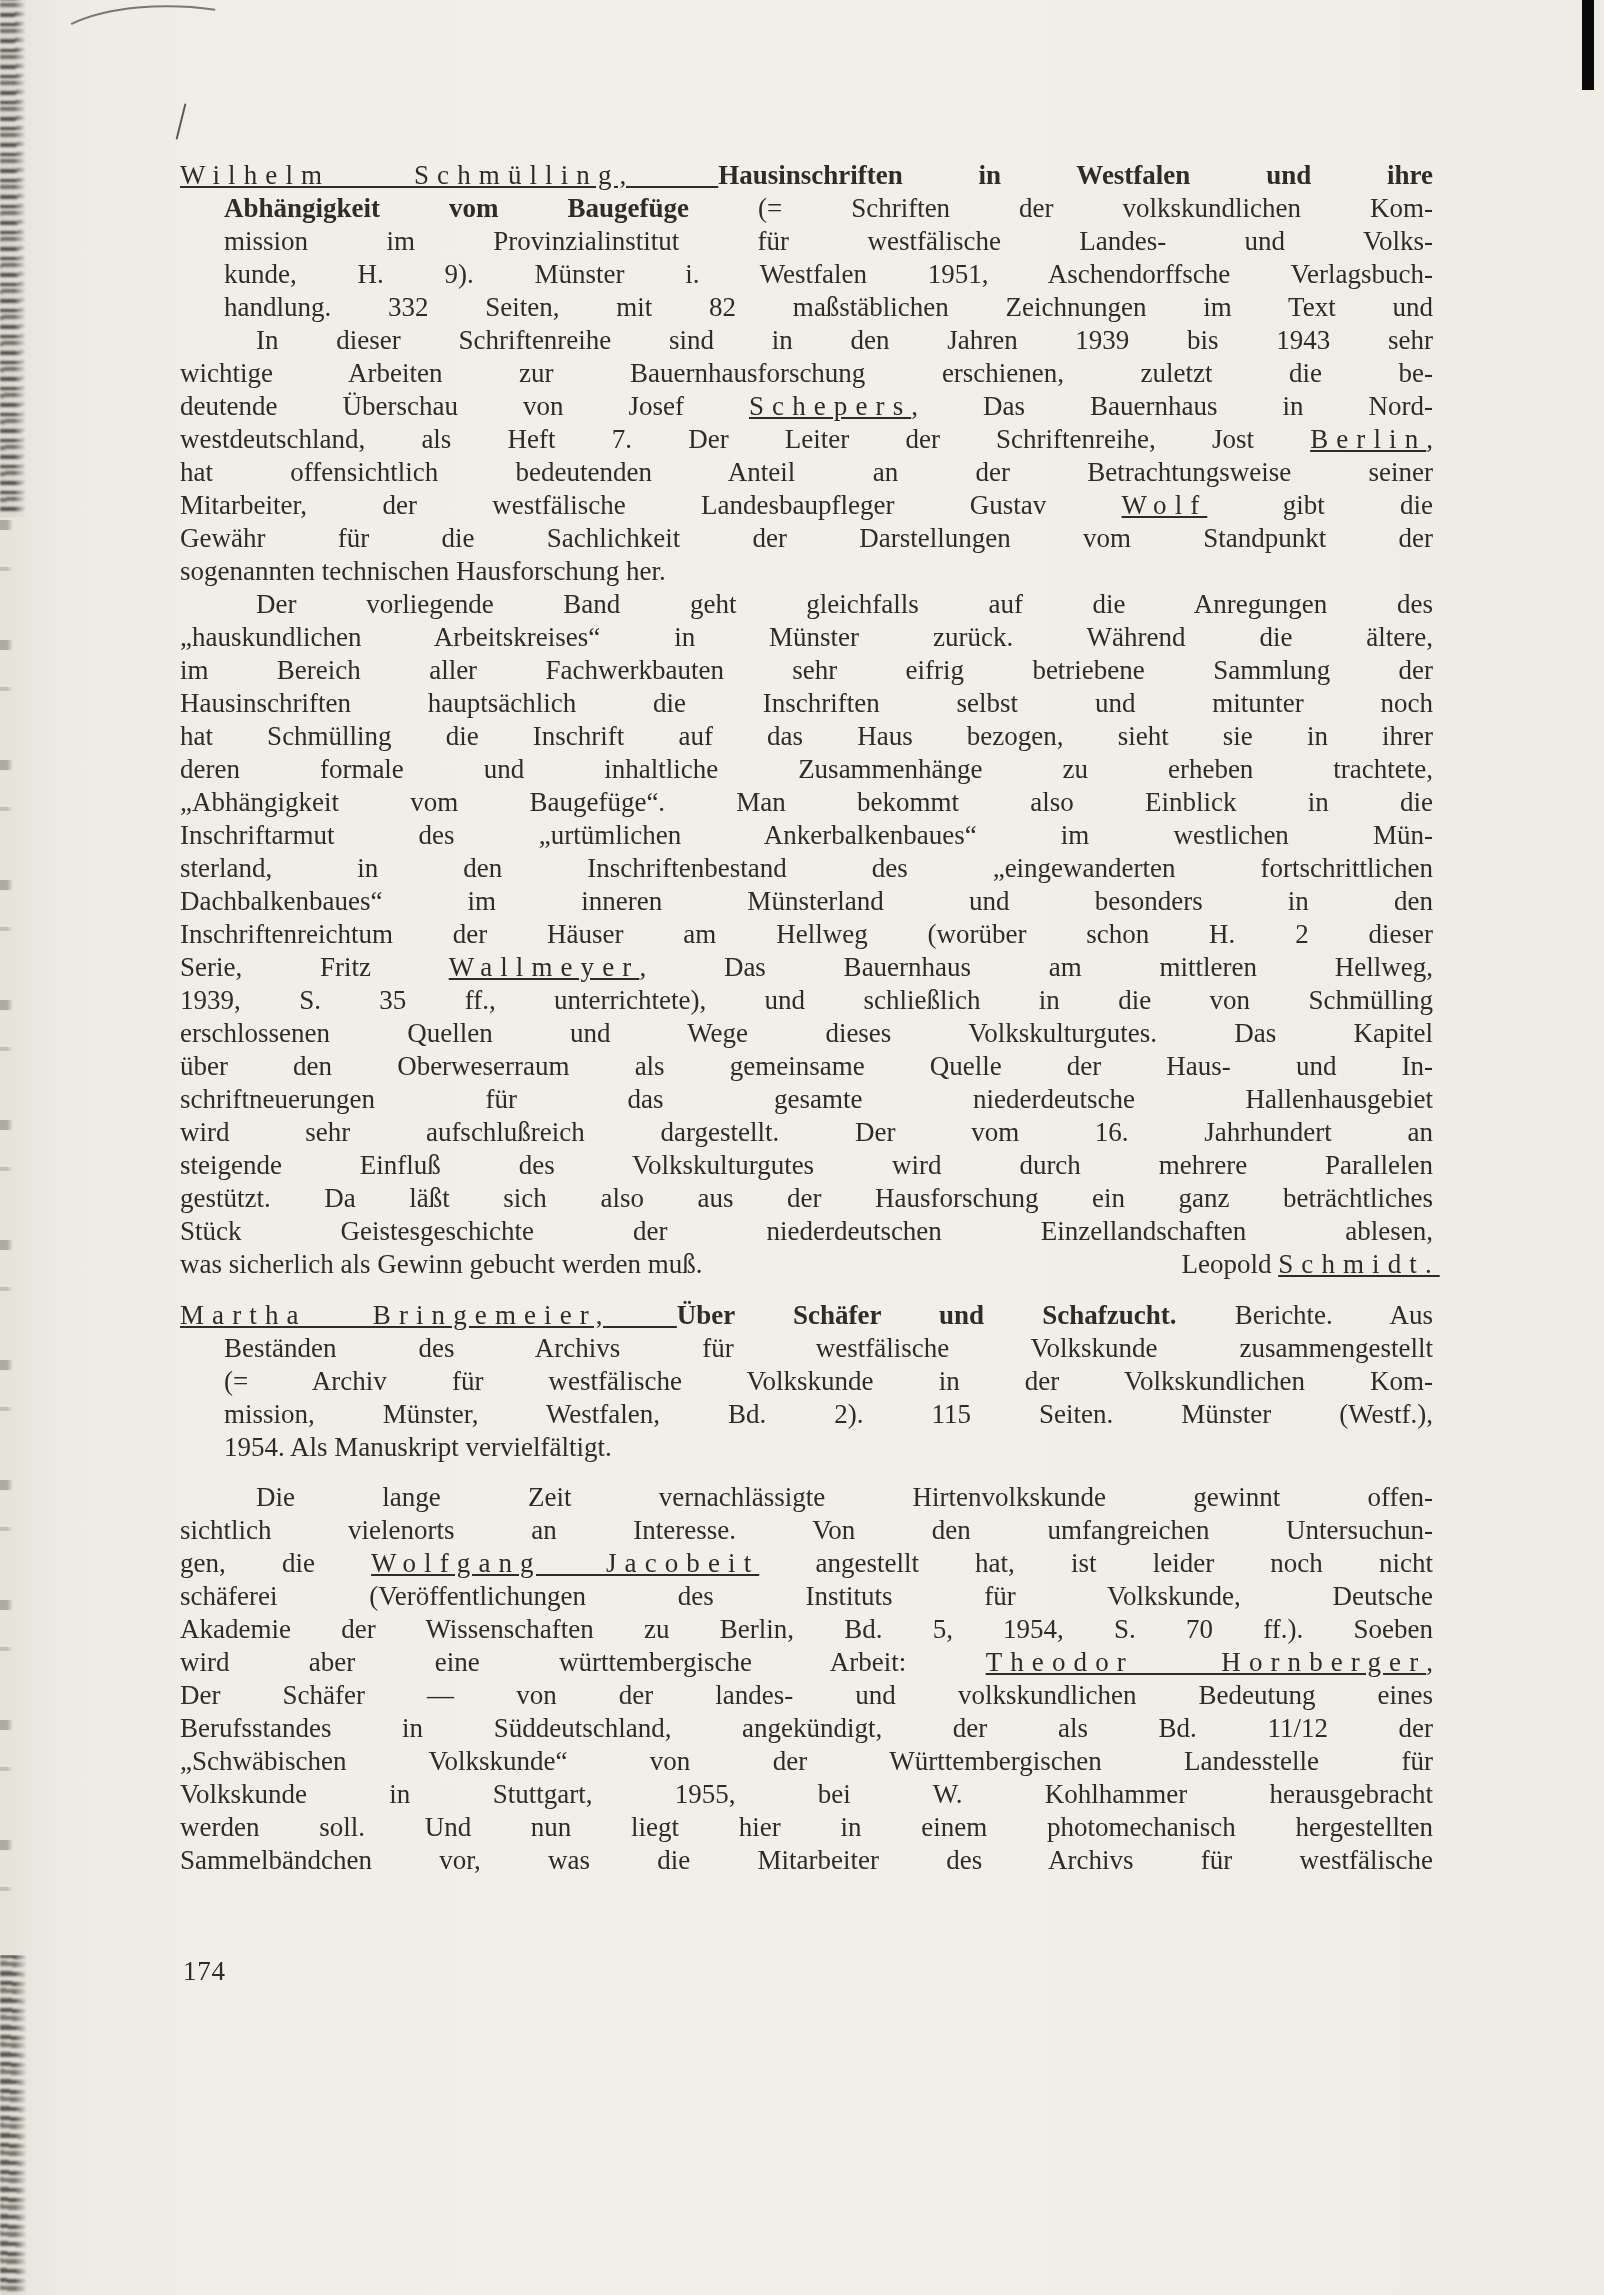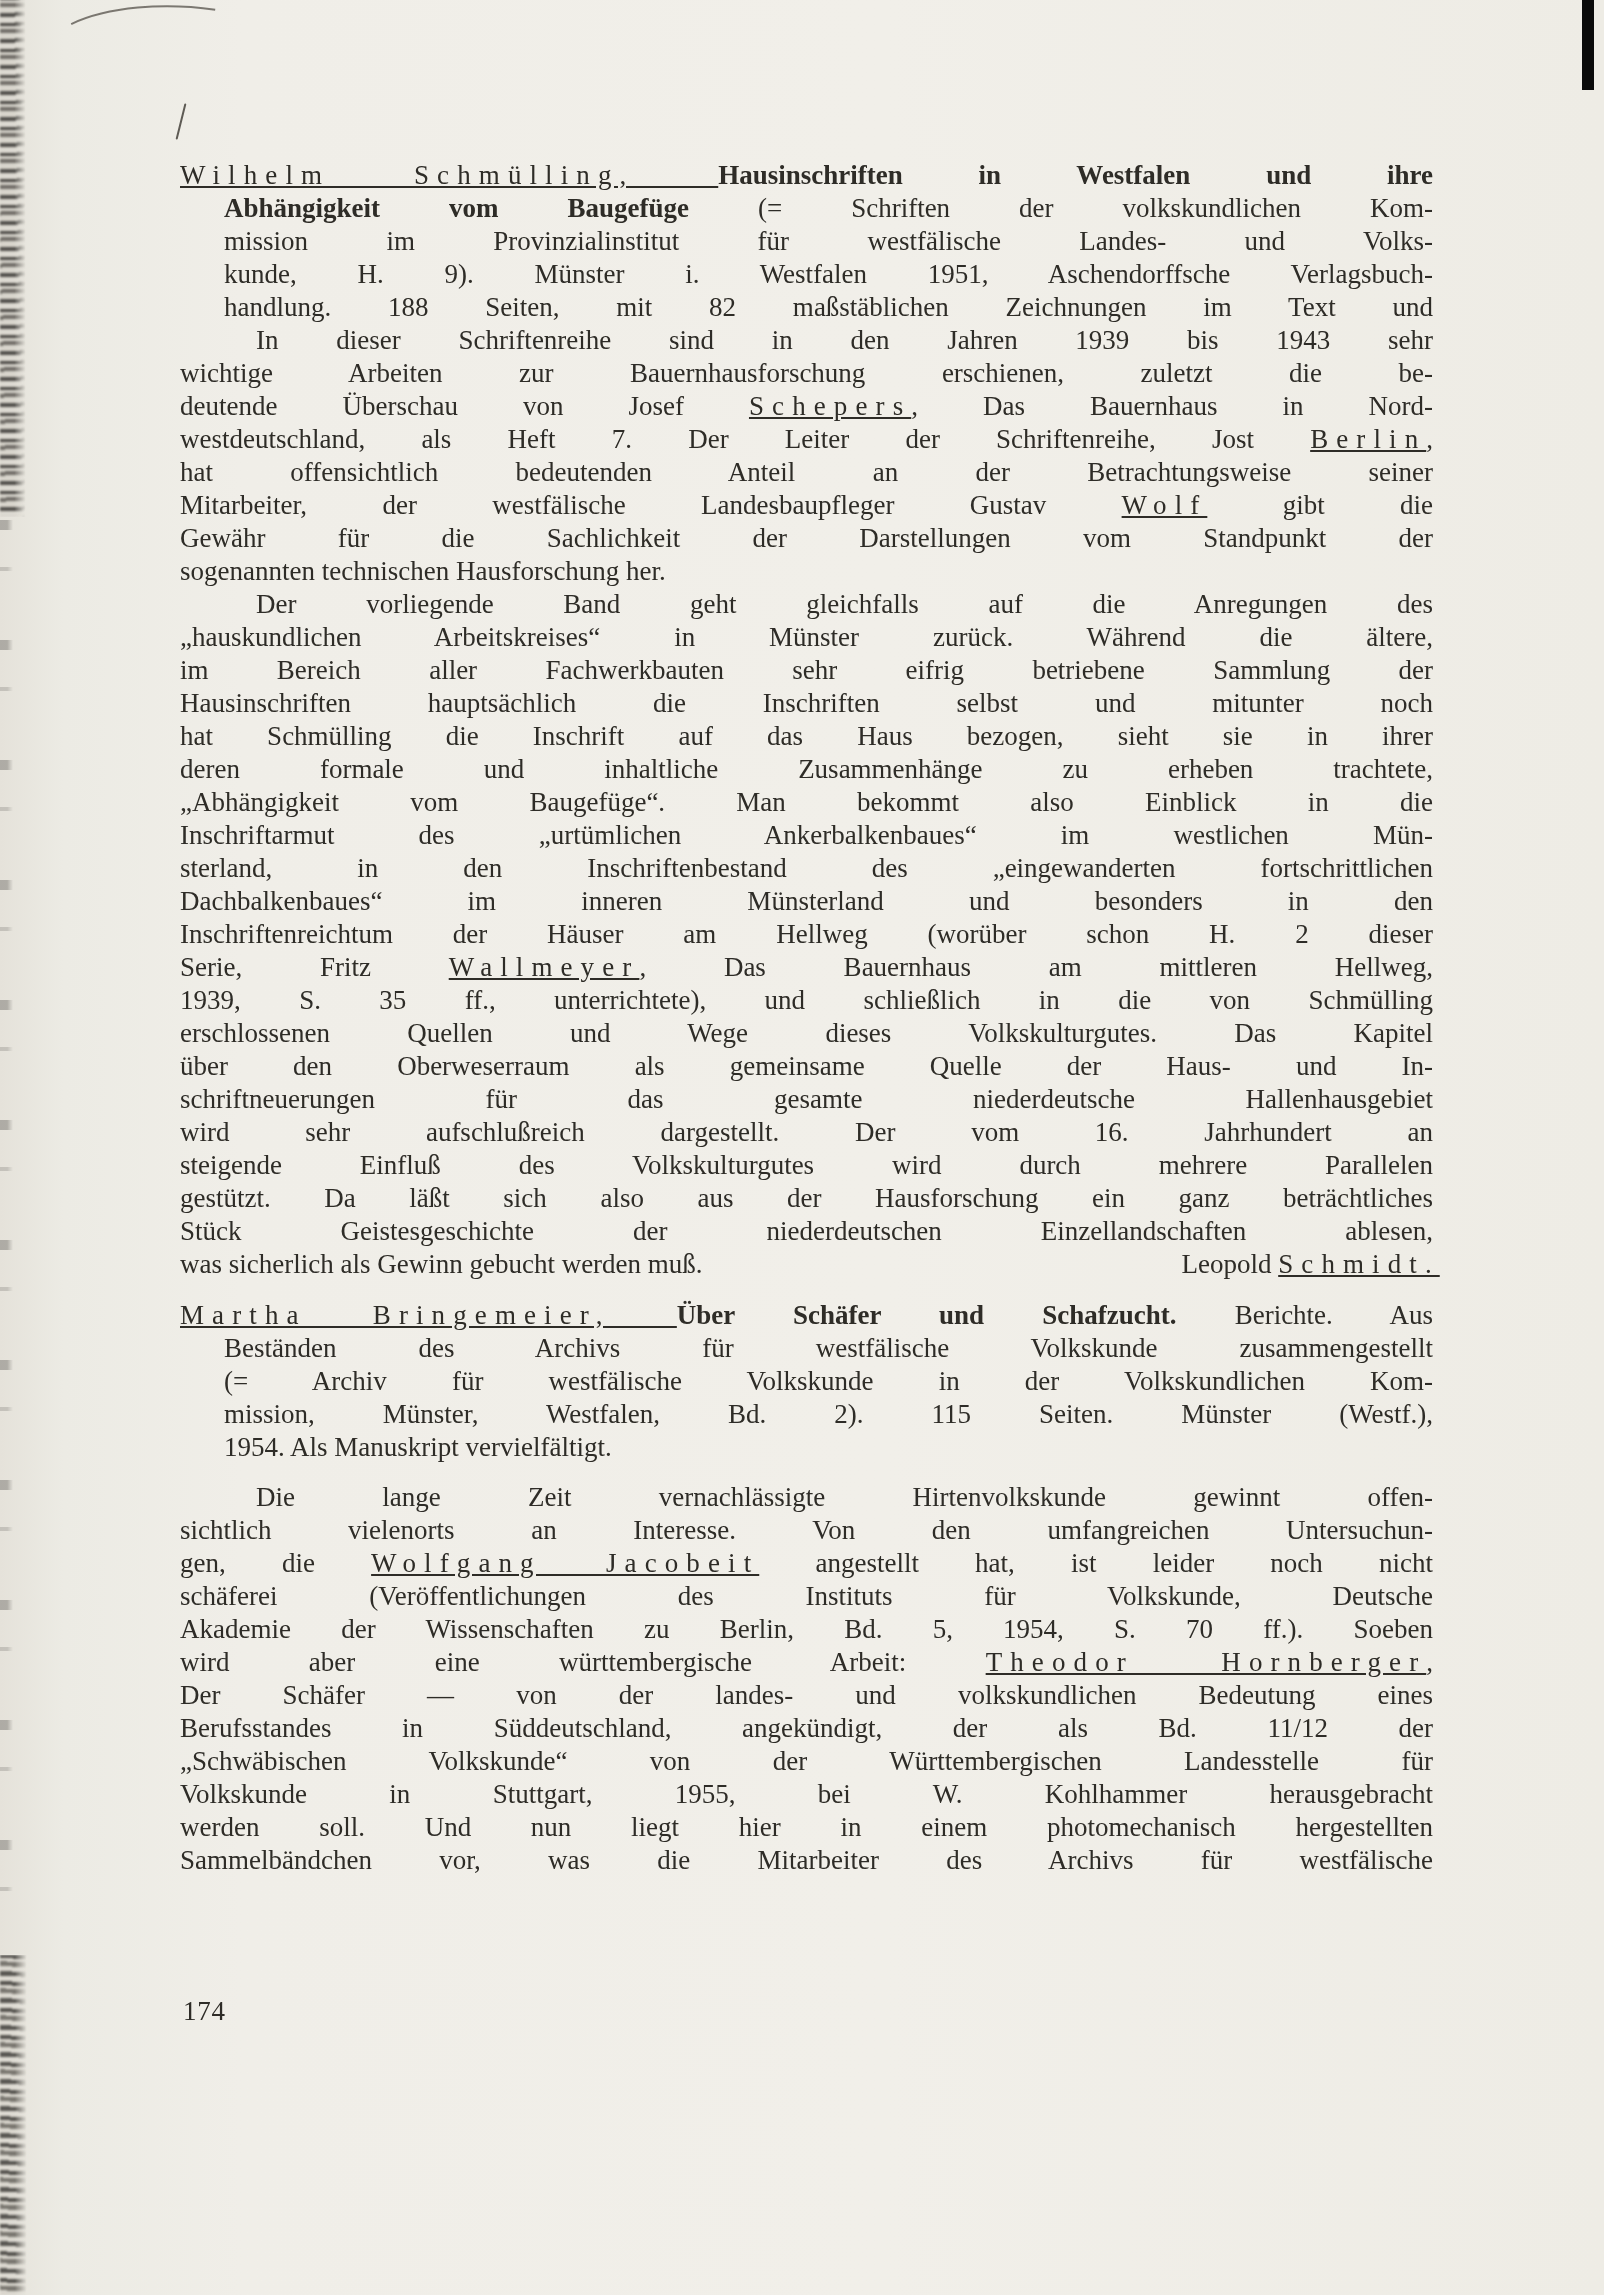--- a/index.html
+++ b/index.html
@@ -19,21 +19,21 @@
   .line { text-align:justify; text-align-last:justify; }
   .line.plast { text-align-last:left; }
   .entry .line { padding-left:44px; }
   .entry .line.first { padding-left:0; }
   .body .line.first { padding-left:76px; }
   .seg.bold { font-weight:bold; }
   .seg.spaced { letter-spacing:0.30em;text-decoration:underline; }
   .seg.sig { float:right; }
   .seg.sig.spaced { margin-right:-0.25em; }
   .pagenum {
-    position:absolute; left:183px; top:1996px;
+    position:absolute; left:183px; top:1956px;
     font-size:27px; letter-spacing:0.8px;
   }
   
   .edge { position:absolute; left:0; pointer-events:none;
     -webkit-mask-image: linear-gradient(90deg, #000 55%, transparent 100%);
     mask-image: linear-gradient(90deg, #000 55%, transparent 100%);
   }
   .edge-top { top:-3.2px; width:26px; height:520px; opacity:.88; filter:blur(0.8px);
     background: repeating-linear-gradient(178deg,
       rgba(28,26,23,.85) 0 3.2px, rgba(125,119,110,.22) 3.2px 6.4px,
@@ -68,21 +68,21 @@
     <path d="M4,30 C50,8 120,3 184,12" stroke="#4a463f" stroke-width="2.5" fill="none" opacity="0.7"></path>
   </svg>
   <div class="tick"></div>
 
   <div class="textblock">
       <div class="para entry">
         <div class="line first"><span class="seg spaced">Wilhelm Schmülling, </span><span class="seg bold">Hausinschriften in Westfalen und ihre</span></div>
         <div class="line"><span class="seg bold">Abhängigkeit vom Baugefüge</span><span class="seg"> (= Schriften der volkskundlichen Kom-</span></div>
         <div class="line"><span class="seg">mission im Provinzialinstitut für westfälische Landes- und Volks-</span></div>
         <div class="line"><span class="seg">kunde, H. 9). Münster i. Westfalen 1951, Aschendorffsche Verlagsbuch-</span></div>
-        <div class="line"><span class="seg">handlung. 188 Seiten, mit 82 maßstäblichen Zeichnungen im Text und</span></div>
+        <div class="line"><span class="seg">handlung. 332 Seiten, mit 82 maßstäblichen Zeichnungen im Text und</span></div>
       </div>
       <div class="para body">
         <div class="line first"><span class="seg">In dieser Schriftenreihe sind in den Jahren 1939 bis 1943 sehr</span></div>
         <div class="line"><span class="seg">wichtige Arbeiten zur Bauernhausforschung erschienen, zuletzt die be-</span></div>
         <div class="line"><span class="seg">deutende Überschau von Josef </span><span class="seg spaced">Schepers</span><span class="seg">, Das Bauernhaus in Nord-</span></div>
         <div class="line"><span class="seg">westdeutschland, als Heft 7. Der Leiter der Schriftenreihe, Jost </span><span class="seg spaced">Berlin</span><span class="seg">,</span></div>
         <div class="line"><span class="seg">hat offensichtlich bedeutenden Anteil an der Betrachtungsweise seiner</span></div>
         <div class="line"><span class="seg">Mitarbeiter, der westfälische Landesbaupfleger Gustav </span><span class="seg spaced">Wolf</span><span class="seg"> gibt die</span></div>
         <div class="line"><span class="seg">Gewähr für die Sachlichkeit der Darstellungen vom Standpunkt der</span></div>
         <div class="line plast"><span class="seg">sogenannten technischen Hausforschung her.</span></div>

